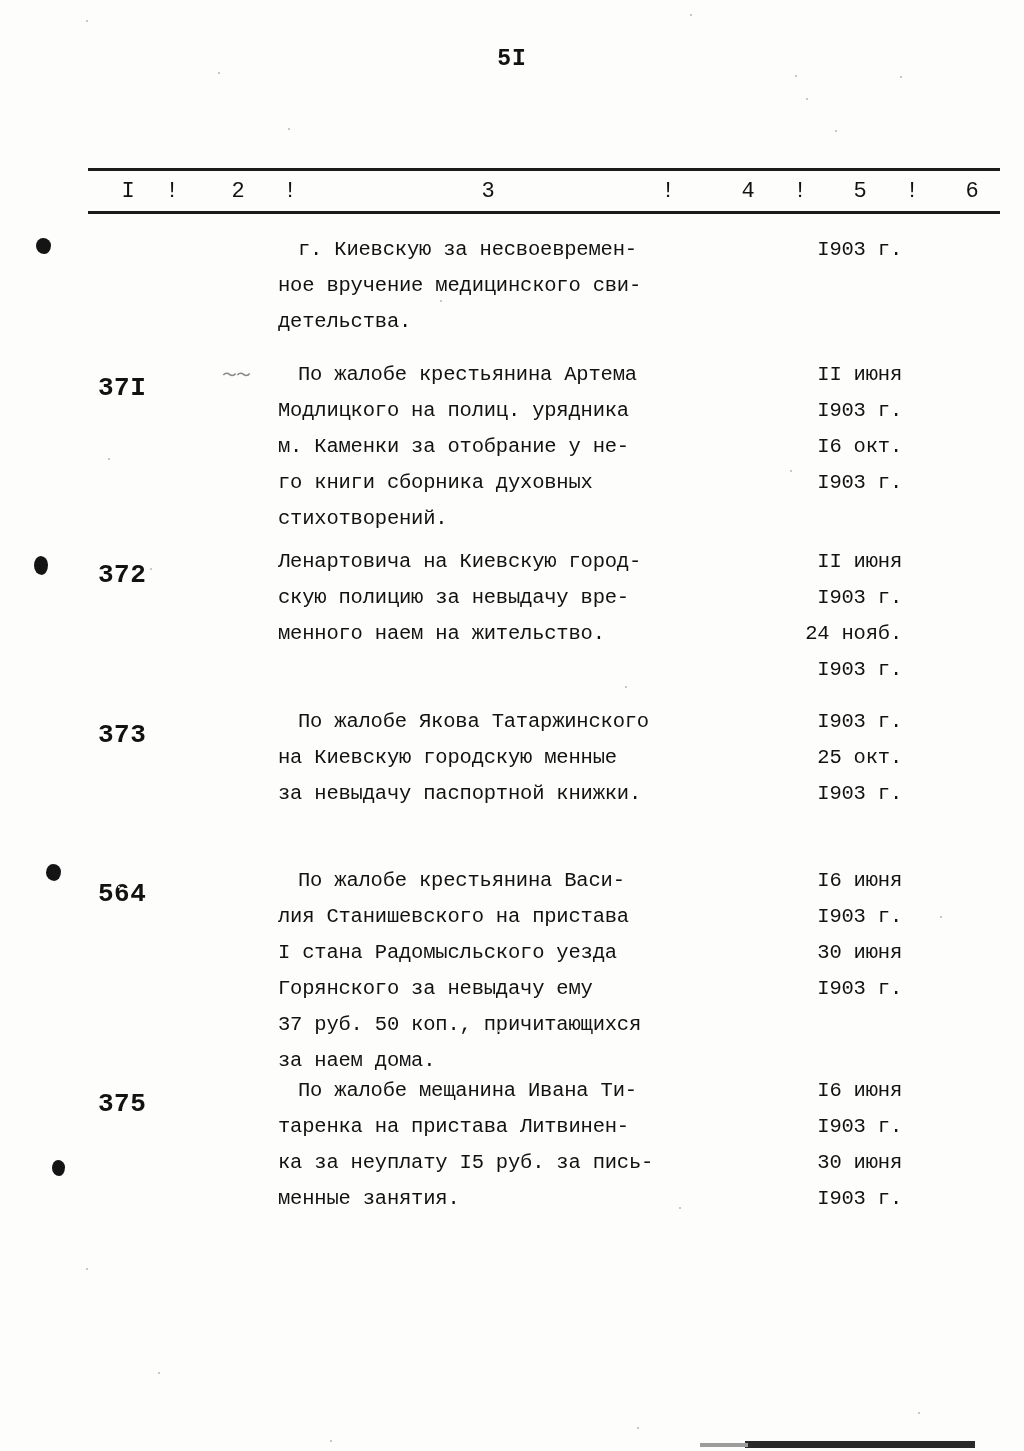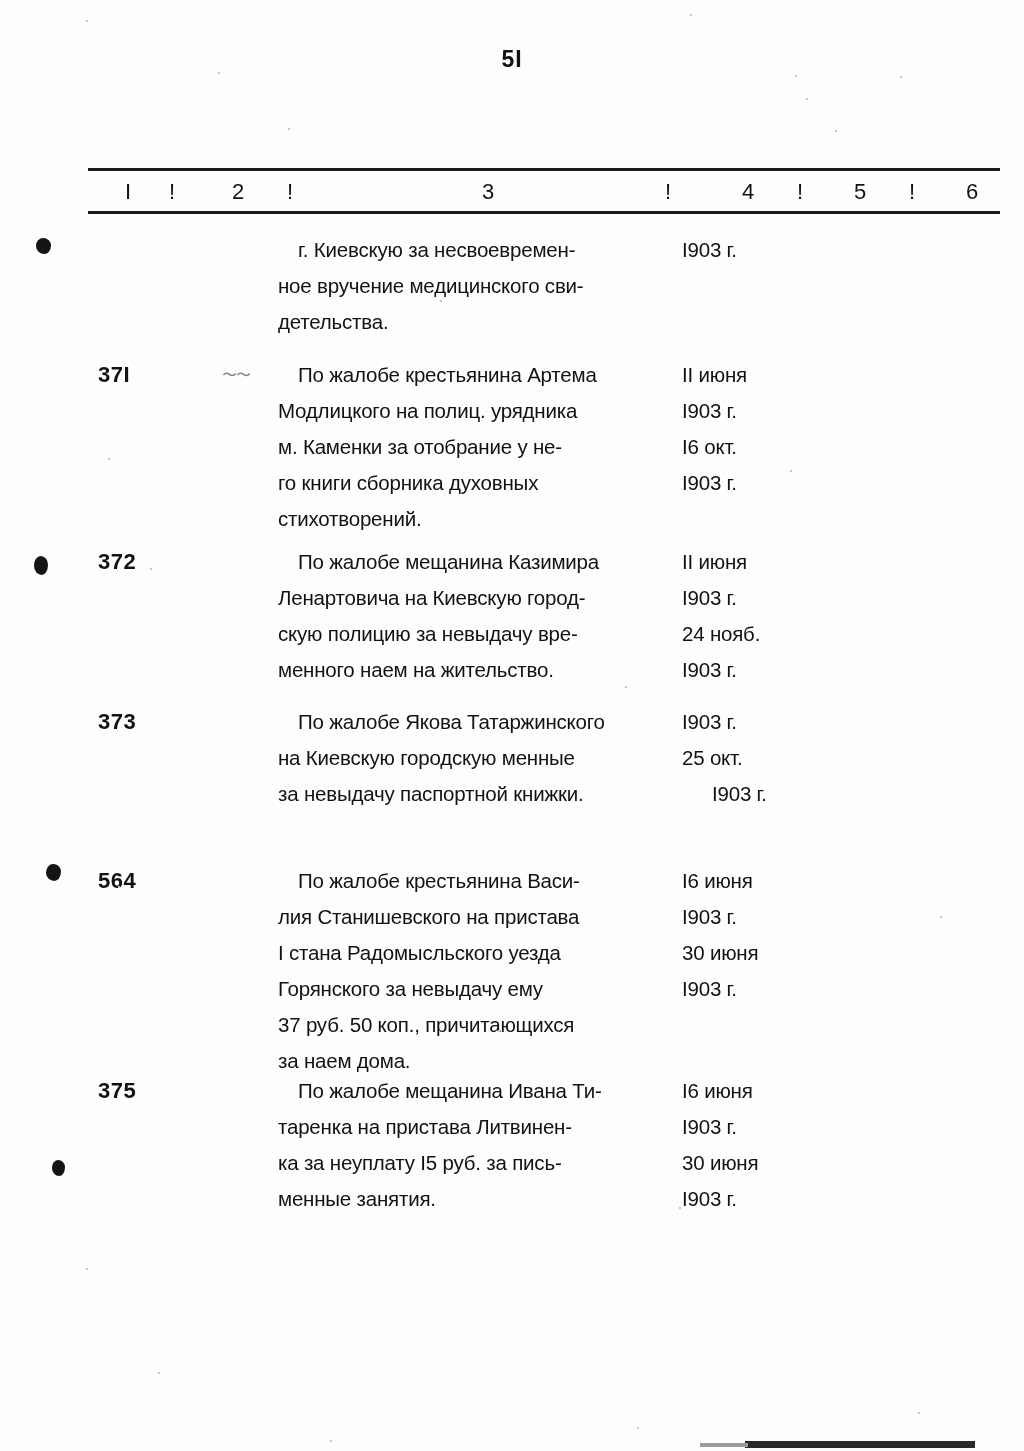--- a/index.html
+++ b/index.html
@@ -8,21 +8,21 @@
     padding: 0;
     background: #ffffff;
   }
 
   .page {
     position: relative;
     width: 1024px;
     height: 1451px;
     background: #fdfdfc;
     overflow: hidden;
-    font-family: Liberation Sans, sans-serif;
+    font-family: Liberation Mono, monospace;
     color: #121212;
   }
 
   
   .page-number {
     position: absolute;
     top: 46px;
     left: 0;
     width: 1024px;
     text-align: center;
@@ -67,23 +67,23 @@
 
   
   .entry {
     position: absolute;
     left: 0;
     width: 1024px;
   }
   .entry-number {
     position: absolute;
     left: 98px;
-    top: 0;
+    top: 13px;
     width: 120px;
-    font-size: 22px;
+    font-size: 26px;
     font-weight: 700;
     line-height: 36px;
     letter-spacing: 0.5px;
   }
   .entry-body {
     position: absolute;
     left: 278px;
     top: 0;
     width: 404px;
   }
@@ -94,20 +94,21 @@
     letter-spacing: -0.2px;
   }
   .body-line.indent { padding-left: 20px; }
   .body-line.wide { width: 560px; }
 
   .entry-dates {
     position: absolute;
     left: 682px;
     top: 0;
     width: 220px;
+    text-align: right;
   }
   .date-line {
     font-size: 20.5px;
     line-height: 36px;
     white-space: pre;
     letter-spacing: -0.2px;
   }
   .date-line.shift { padding-left: 30px; }
 
   
@@ -182,21 +183,20 @@
         <div class="entry-dates">
           <div class="date-line">II июня</div>
           <div class="date-line">I903 г.</div>
           <div class="date-line">I6 окт.</div>
           <div class="date-line">I903 г.</div>
         </div>
       </div>
       <div class="entry" style="top: 544px;">
         <div class="entry-number">372</div>
         <div class="entry-body">
-          <div class="body-line indent">По жалобе мещанина Казимира</div>
           <div class="body-line">Ленартовича на Киевскую город-</div>
           <div class="body-line">скую полицию за невыдачу вре-</div>
           <div class="body-line">менного наем на жительство.</div>
         </div>
         <div class="entry-dates">
           <div class="date-line">II июня</div>
           <div class="date-line">I903 г.</div>
           <div class="date-line">24 нояб.</div>
           <div class="date-line">I903 г.</div>
         </div>

